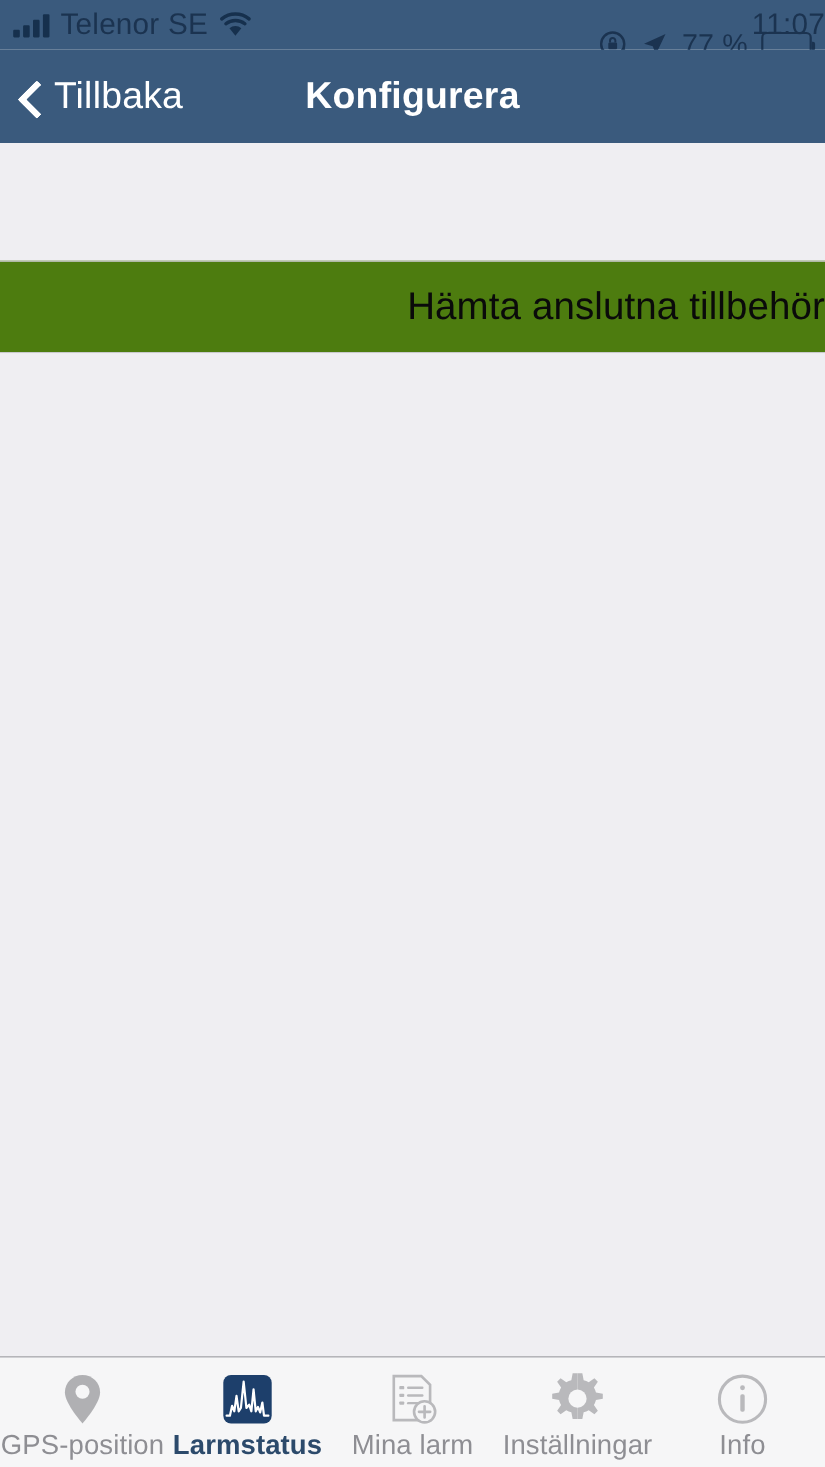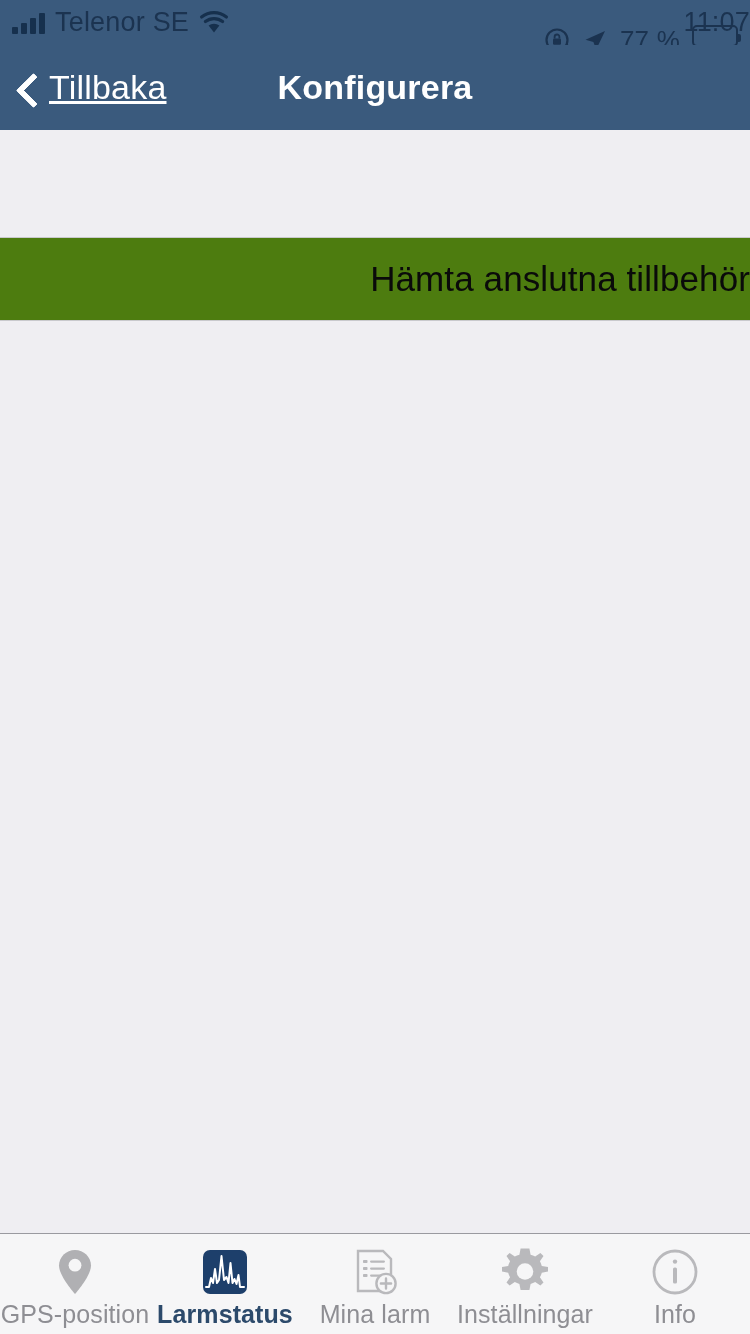--- a/index.html
+++ b/index.html
@@ -44,20 +44,21 @@
     left: 0; right: 0;
     text-align: right;
     font-size: 27px;
     font-weight: 500;
     color: #1b3350;
     pointer-events: none;
   }
   .sb-right {
     margin-left: auto;
     display: flex;
+    align-items: center;
     gap: 12px;
     padding-right: 12px;
     margin-top: 35px;
   }
   .signal-bars {
     display: flex;
     align-items: flex-end;
     gap: 3px;
     height: 22px;
   }
@@ -124,21 +125,20 @@
     width: 19px; height: 19px;
     border-left: 6px solid #ffffff;
     border-bottom: 6px solid #ffffff;
     transform: rotate(45deg);
     border-radius: 2px;
   }
   .nav-back-label {
     font-size: 34px;
     color: #ffffff;
     letter-spacing: 0.2px;
-    text-decoration: underline;
   }
   .nav-title {
     position: absolute;
     left: 0; right: 0;
     text-align: center;
     font-size: 34px;
     font-weight: bold;
     color: #ffffff;
     pointer-events: none;
     letter-spacing: 0.2px;

